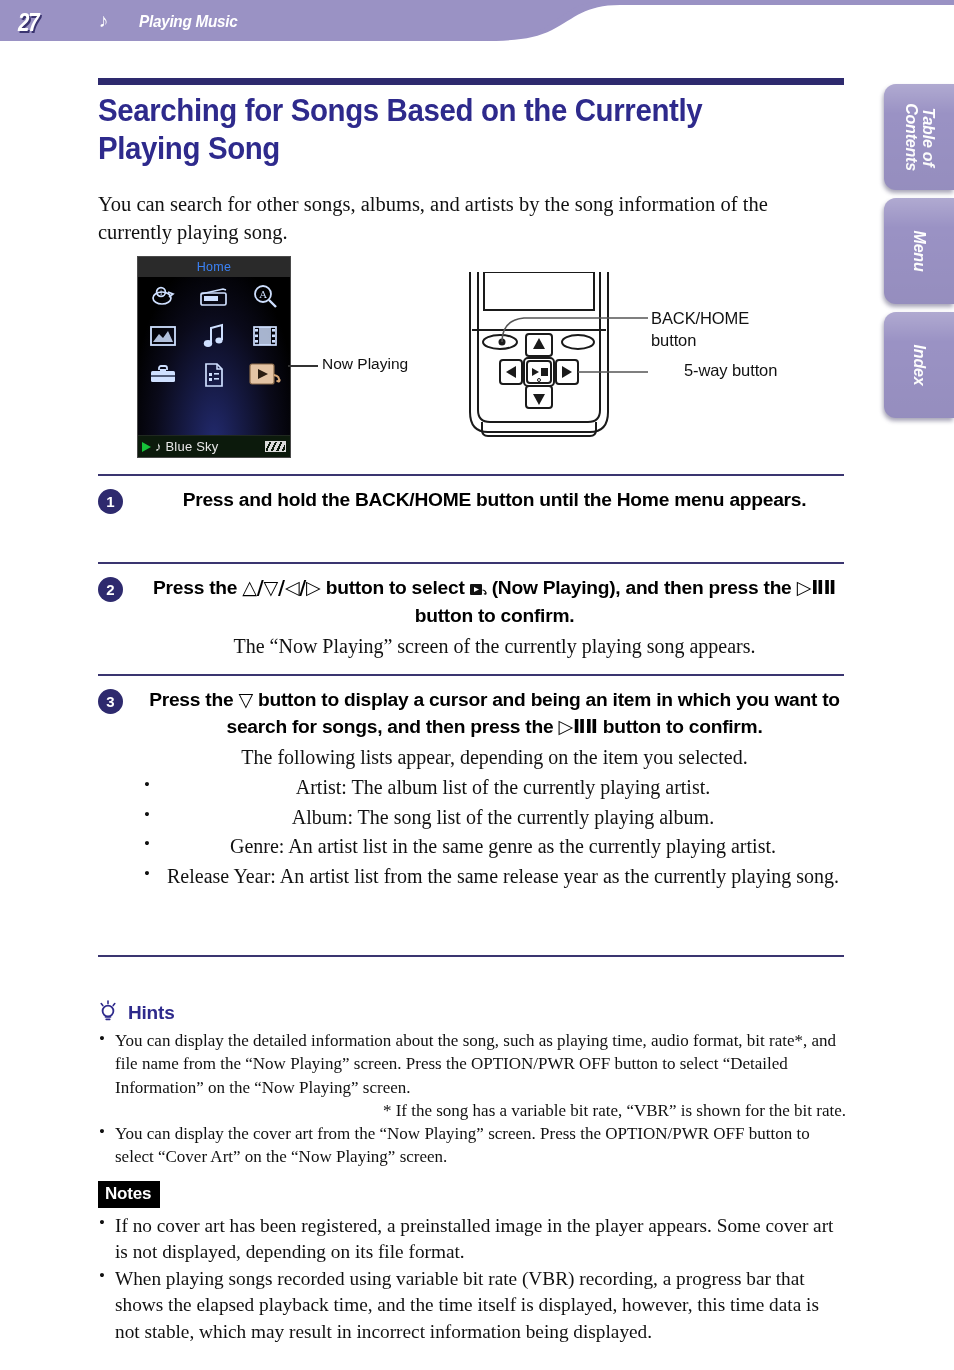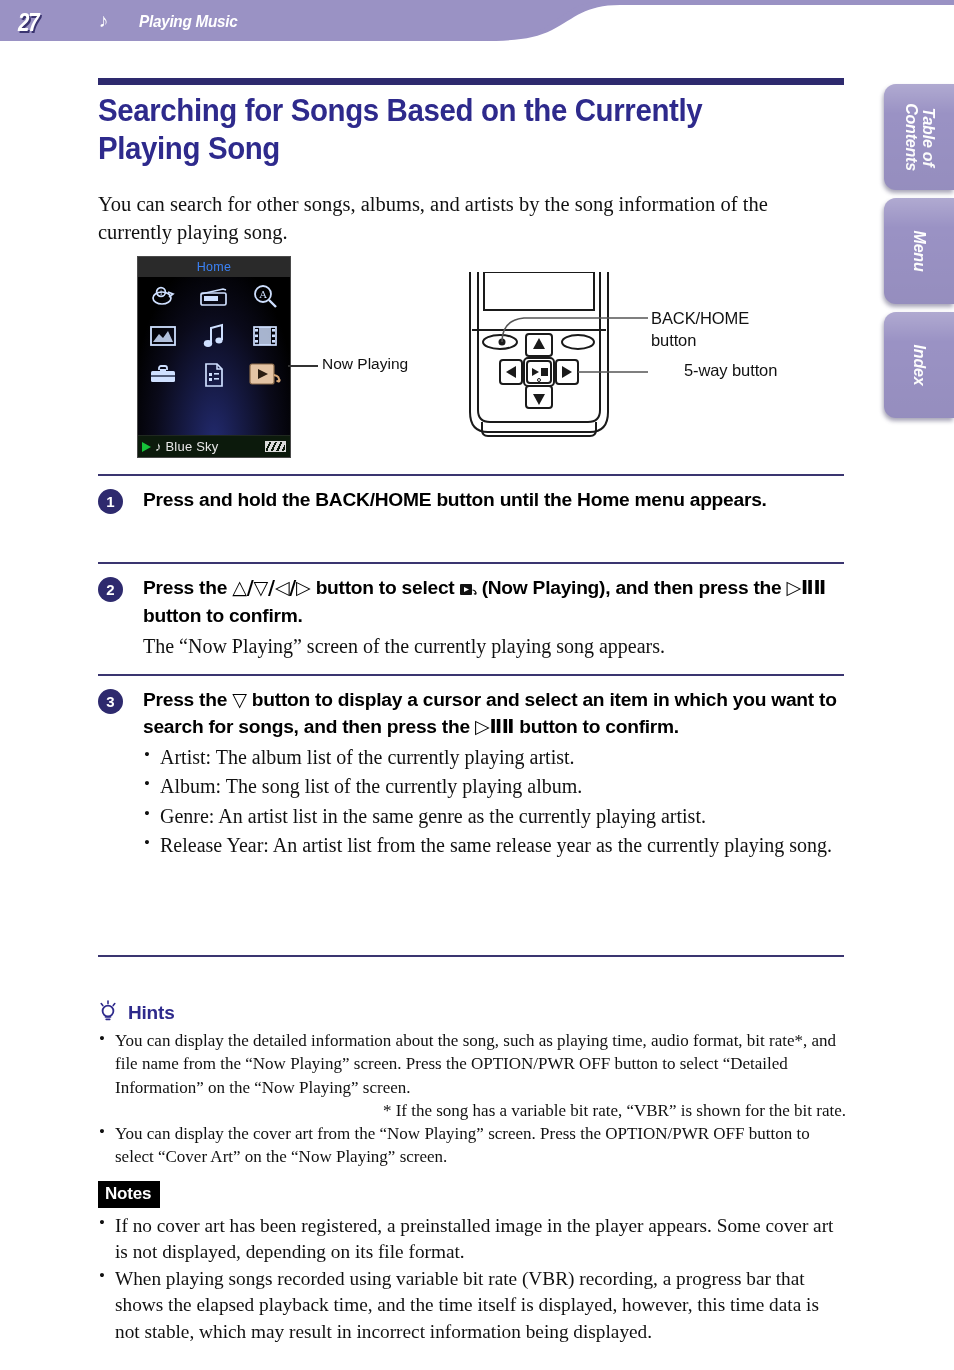--- a/index.html
+++ b/index.html
@@ -160,21 +160,21 @@
   #hr1{ top:474px; } #hr2{ top:562px; } #hr3{ top:674px; } #hr4{ top:955px; }
 
   .step { position:absolute; left:98px; width:748px; }
   .step-num{
     position:absolute; left:0; top:3px;
     width:25px; height:25px; border-radius:50%;
     background:#2e2a6e; color:#fff;
     font-family:"Liberation Sans",sans-serif; font-weight:bold; font-size:15px;
     display:flex; align-items:center; justify-content:center;
   }
-  .step-body{ margin-left:45px; }
+  .step-body{ margin-left:45px;text-align:center; }
   .step-head{
     font-family:"Liberation Sans",sans-serif; font-weight:bold;
     font-size:19.2px; color:#000; line-height:1.42; letter-spacing:-0.25px;
   }
   .step-sub{
     font-size:20px; color:#111; line-height:1.42; margin-top:2px;
   }
   .bullets{ margin:2px 0 0 0; padding:0; list-style:none; }
   .bullets li{
     position:relative; padding-left:17px; font-size:20px; color:#111;
@@ -411,21 +411,22 @@
             <path d="M4 4 L9 6.5 L4 9 Z" fill="#fff"></path>
             <path d="M12.5 7 q4 0.6 3.2 4.4 M15.7 11.4 l-1.8 -1 M15.7 11.4 l0.6 -2" fill="none" stroke="#111" stroke-width="1.2"></path>
           </svg></span><span> (Now Playing), and then press the </span><span class="sym">▷ⅡⅡ</span><span> button to confirm.</span></div>
     <div class="step-sub">The “Now Playing” screen of the currently playing song appears.</div>
   </div>
 </div>
 
 <div class="step" id="step3">
   <div class="step-num">3</div>
   <div class="step-body">
-    <div class="step-head"><span>Press the </span><span class="sym">▽</span><span> button to display a cursor and select an item in which you want to search for songs, and then press the </span><span class="sym">▷ⅡⅡ</span><span> button to confirm.</span></div>
+    <div class="step-head"><span>Press the </span><span class="sym">▽</span><span> button to display a cursor and being an item in which you want to search for songs, and then press the </span><span class="sym">▷ⅡⅡ</span><span> button to confirm.</span></div>
+    <div class="step-sub">The following lists appear, depending on the item you selected.</div>
     <ul class="bullets">
       <li>Artist: The album list of the currently playing artist.</li>
       <li>Album: The song list of the currently playing album.</li>
       <li>Genre: An artist list in the same genre as the currently playing artist.</li>
       <li>Release Year: An artist list from the same release year as the currently playing song.</li>
     </ul>
   </div>
 </div>
 
 <div class="hints-head">

